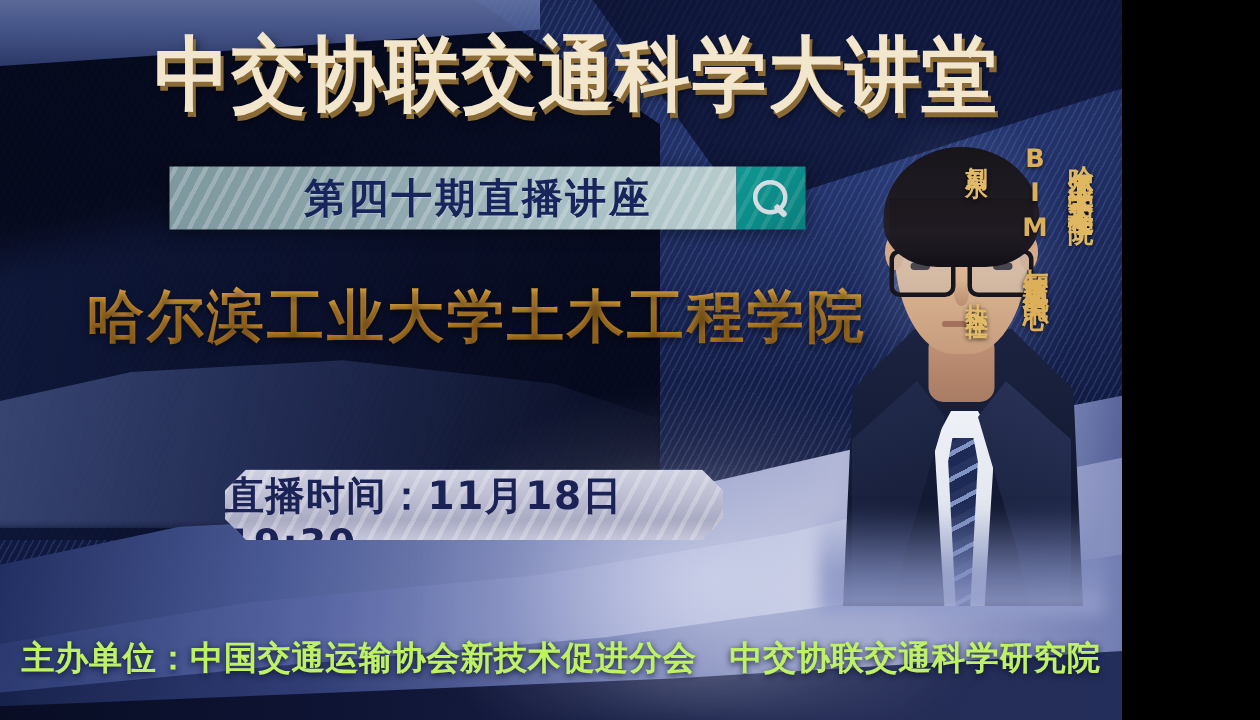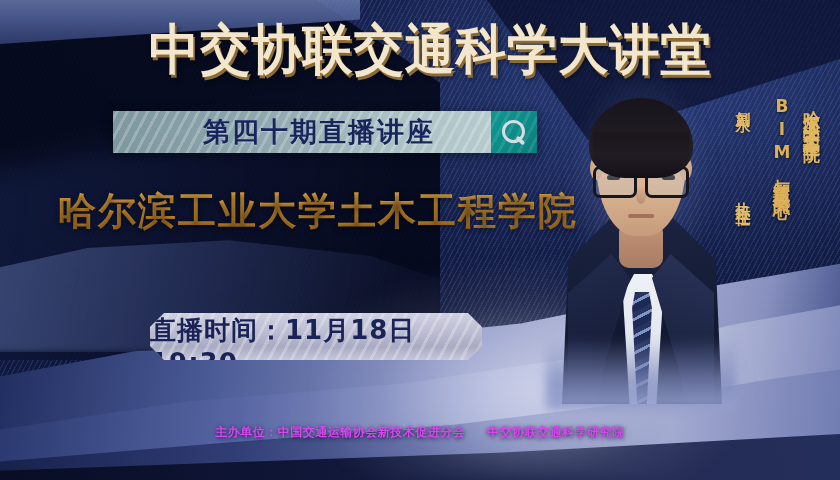--- a/index.html
+++ b/index.html
@@ -1,20 +1,20 @@
 <!DOCTYPE html>
 <html><head>
 <meta charset="utf-8">
 <style>
   html,body{margin:0;padding:0;background:#000;}
   body{font-family:"Liberation Sans","DejaVu Sans",sans-serif;}
 
   #poster{
     position:relative;
-    width:840px;height:480px;
+    width:748px;height:480px;
     overflow:hidden;
     background:#0a0f2e;
   }
 
   
   .bg-base{
     position:absolute;inset:0;
     background:
       radial-gradient(120% 90% at 78% 18%, #2a3c78 0%, #16214c 35%, #0b1130 62%, #060a22 100%),
       linear-gradient(180deg,#0c1436 0%,#080d28 55%,#05091c 100%);
@@ -299,22 +299,22 @@
   .v-center{right:46px;top:96px;font-size:17px;color:#dcb05a;}
   .v-name{right:88px;top:98px;font-size:15px;color:#e2bb6a;}
   .v-role{right:88px;top:190px;font-size:15px;color:#e2bb6a;}
 
   
   .footer{
     position:absolute;left:0;right:0;top:424px;
     text-align:center;
     font-family:"DejaVu Sans","Liberation Sans",sans-serif;
     font-weight:bold;
-    font-size:12px;
-    color:#d946ef;
+    font-size:22px;
+    color:#bef264;
     letter-spacing:.5px;
     text-shadow:0 1px 4px rgba(10,15,45,.9);
   }
   .footer .gap{display:inline-block;width:22px;}
 </style>
 </head>
 <body>
 
 <div id="poster">
 

